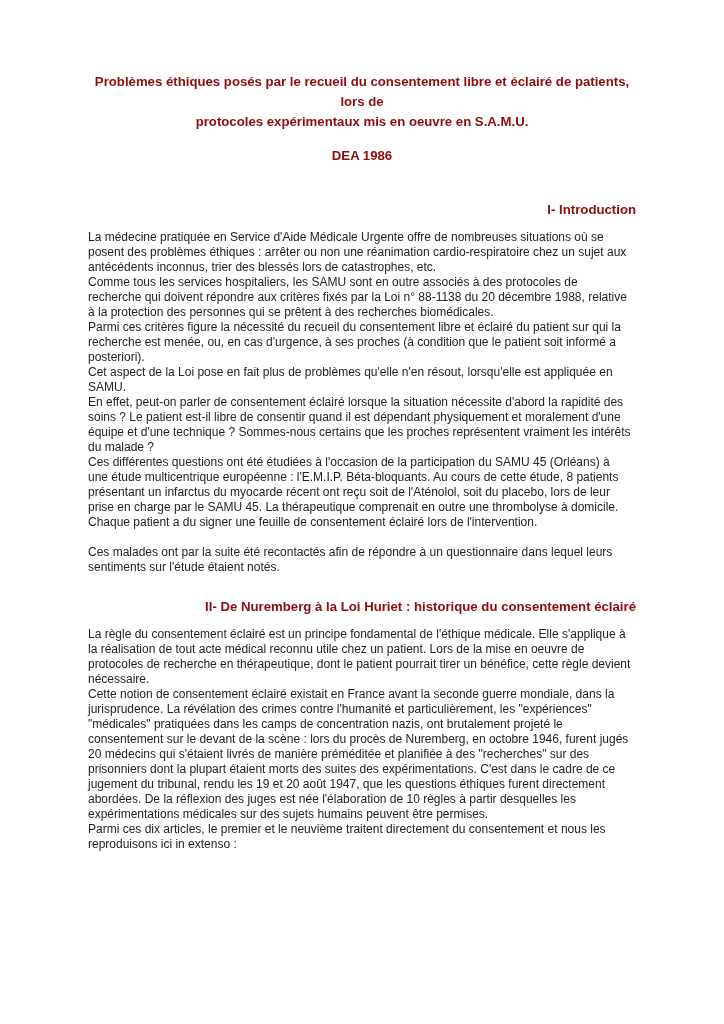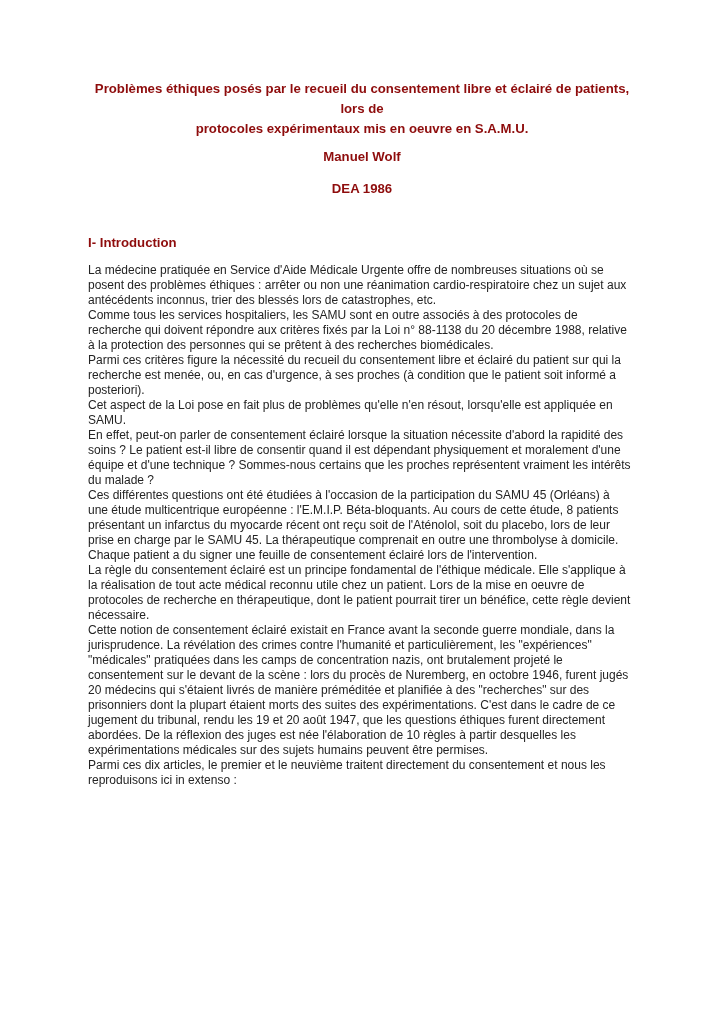--- a/index.html
+++ b/index.html
@@ -9,21 +9,21 @@
   }
   body {
     width: 724px;
     height: 1024px;
     overflow: hidden;
     font-family: "Liberation Sans", "DejaVu Sans", sans-serif;
     -webkit-font-smoothing: antialiased;
   }
   .doc {
     width: 548px;
-    margin: 15px auto;
+    margin: 8px auto;
     padding-top: 64px;
   }
   .title {
     margin: 0;
     font-size: 13.2px;
     line-height: 20px;
     font-weight: bold;
     text-align: center;
     white-space: pre-line;
     color: #8e0c0c;
@@ -37,21 +37,21 @@
     color: #8e0c0c;
   }
   .author { margin-top: 10px; }
   .year   { margin-top: 16px; }
   .heading {
     margin: 0;
     font-size: 13.2px;
     line-height: 16px;
     font-weight: bold;
     color: #8e0c0c;
-    text-align: left;
+    text-align: right;
   }
   .h-intro { margin-top: 38px; }
   .h-nur   { margin-top: 24px; }
   .par {
     margin: 0;
     font-size: 12px;
     line-height: 15px;
     color: #232323;
     white-space: pre;
   }
@@ -59,21 +59,20 @@
   .par + .par     { margin-top: 15px; }
 </style>
 </head>
 <body>
 
 <div class="doc">
 
   <header>
     <h1 class="title">Problèmes éthiques posés par le recueil du consentement libre et éclairé de patients, lors de
 protocoles expérimentaux mis en oeuvre en S.A.M.U.</h1>
-    <p class="byline author">Manuel Wolf</p>
     <p class="byline year">DEA 1986</p>
   </header>
 
   <section>
     <h2 class="heading h-intro">I- Introduction</h2>
     <p class="par">La médecine pratiquée en Service d'Aide Médicale Urgente offre de nombreuses situations où se
 posent des problèmes éthiques : arrêter ou non une réanimation cardio-respiratoire chez un sujet aux
 antécédents inconnus, trier des blessés lors de catastrophes, etc.
 Comme tous les services hospitaliers, les SAMU sont en outre associés à des protocoles de
 recherche qui doivent répondre aux critères fixés par la Loi n° 88-1138 du 20 décembre 1988, relative
@@ -85,23 +84,26 @@
 SAMU.
 En effet, peut-on parler de consentement éclairé lorsque la situation nécessite d'abord la rapidité des
 soins ? Le patient est-il libre de consentir quand il est dépendant physiquement et moralement d'une
 équipe et d'une technique ? Sommes-nous certains que les proches représentent vraiment les intérêts
 du malade ?
 Ces différentes questions ont été étudiées à l'occasion de la participation du SAMU 45 (Orléans) à
 une étude multicentrique européenne : l'E.M.I.P. Béta-bloquants. Au cours de cette étude, 8 patients
 présentant un infarctus du myocarde récent ont reçu soit de l'Aténolol, soit du placebo, lors de leur
 prise en charge par le SAMU 45. La thérapeutique comprenait en outre une thrombolyse à domicile.
 Chaque patient a du signer une feuille de consentement éclairé lors de l'intervention.</p>
+    <p class="par">Ces malades ont par la suite été recontactés afin de répondre à un questionnaire dans lequel leurs
+sentiments sur l'étude étaient notés.</p>
   </section>
 
   <section>
+    <h2 class="heading h-nur">II- De Nuremberg à la Loi Huriet : historique du consentement éclairé</h2>
     <p class="par">La règle du consentement éclairé est un principe fondamental de l'éthique médicale. Elle s'applique à
 la réalisation de tout acte médical reconnu utile chez un patient. Lors de la mise en oeuvre de
 protocoles de recherche en thérapeutique, dont le patient pourrait tirer un bénéfice, cette règle devient
 nécessaire.
 Cette notion de consentement éclairé existait en France avant la seconde guerre mondiale, dans la
 jurisprudence. La révélation des crimes contre l'humanité et particulièrement, les "expériences"
 "médicales" pratiquées dans les camps de concentration nazis, ont brutalement projeté le
 consentement sur le devant de la scène : lors du procès de Nuremberg, en octobre 1946, furent jugés
 20 médecins qui s'étaient livrés de manière préméditée et planifiée à des "recherches" sur des
 prisonniers dont la plupart étaient morts des suites des expérimentations. C'est dans le cadre de ce

